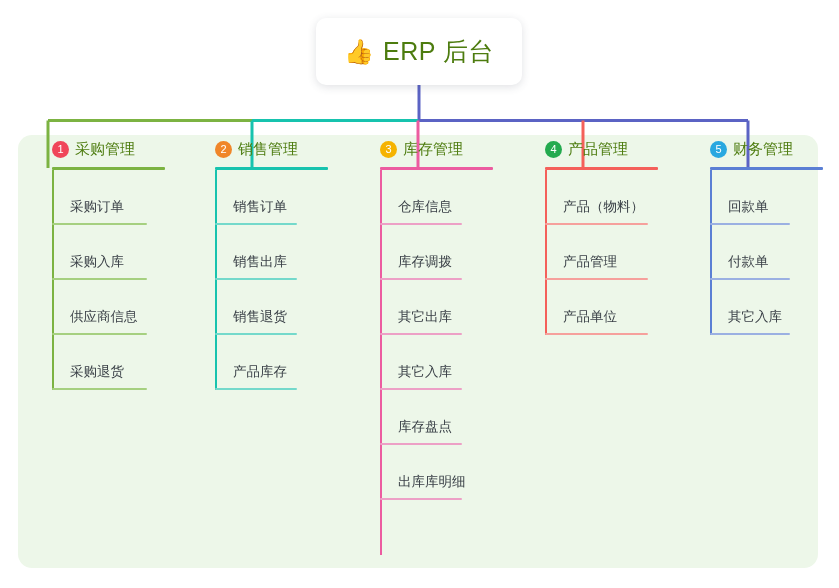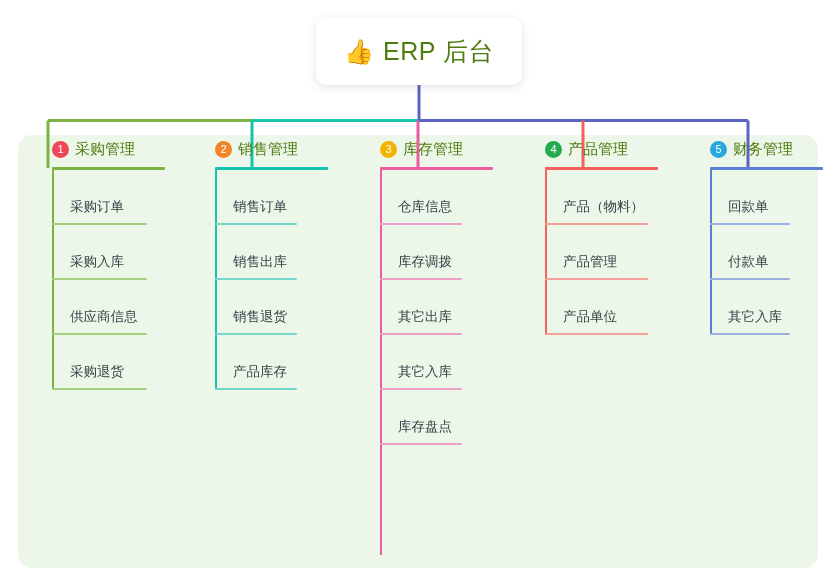--- a/index.html
+++ b/index.html
@@ -240,20 +240,24 @@
             <div class="item-underline" style="background: rgb(237, 160, 198); width: 82px;"></div>
           </div>
           <div class="item">
             <span class="item-label">其它入库</span>
             <div class="item-underline" style="background: rgb(237, 160, 198); width: 82px;"></div>
           </div>
           <div class="item">
             <span class="item-label">库存盘点</span>
             <div class="item-underline" style="background: rgb(237, 160, 198); width: 82px;"></div>
           </div>
+          <div class="item">
+            <span class="item-label">出库库明细</span>
+            <div class="item-underline" style="background: rgb(237, 160, 198); width: 82px;"></div>
+          </div>
         </div>
       </div>
       <div class="column" style="left: 525px;">
         <div class="col-header">
           <span class="badge" style="background: rgb(36, 170, 79);">4</span>
           <span class="col-title">产品管理</span>
         </div>
         <div class="col-underline" style="background: rgb(244, 96, 90); width: 113px; margin-left: 20px;"></div>
         <div class="col-body" style="height: 214px;">
           <div class="spine" style="background: rgb(244, 96, 90); height: 165px;"></div>

